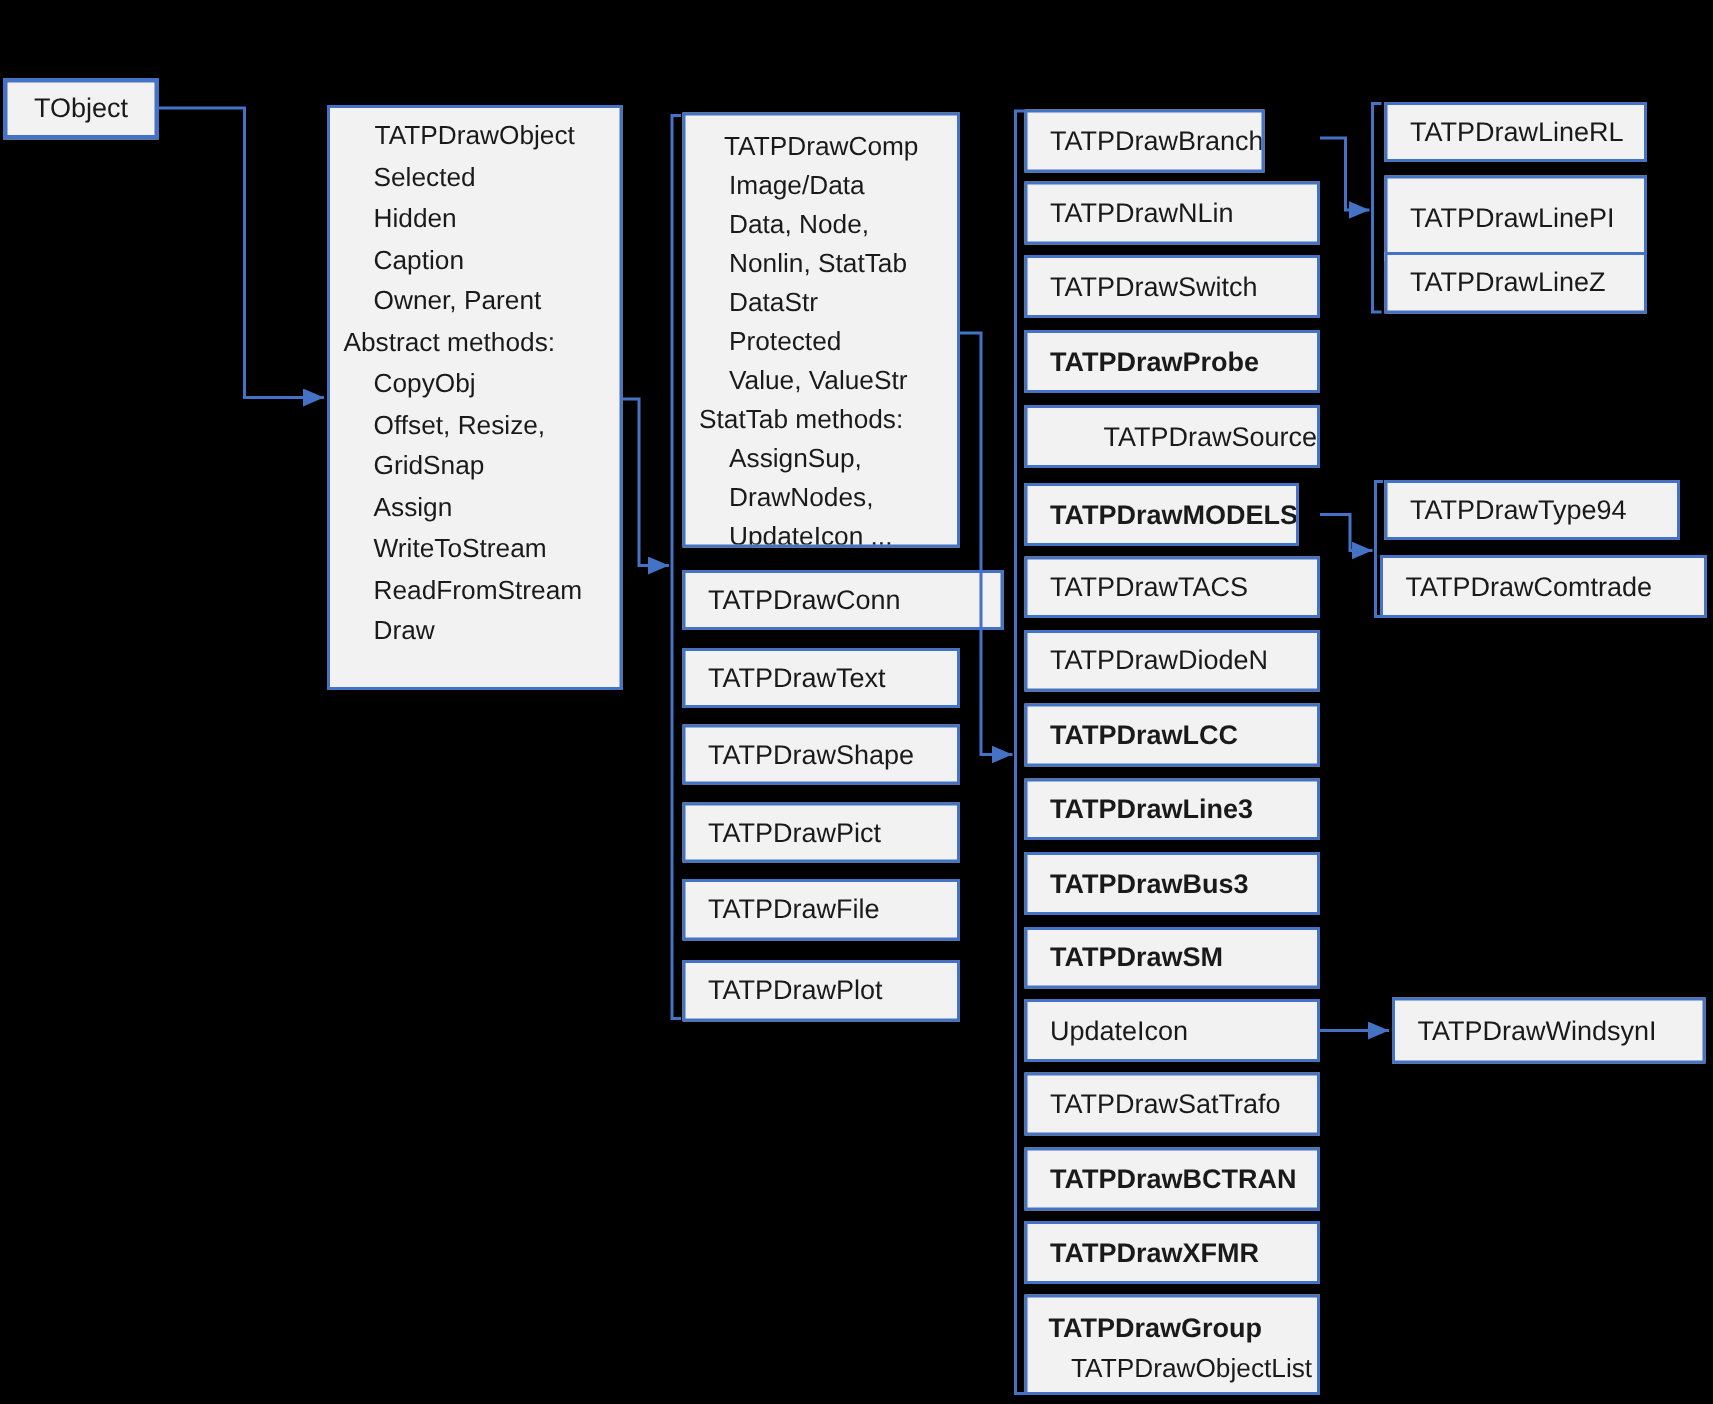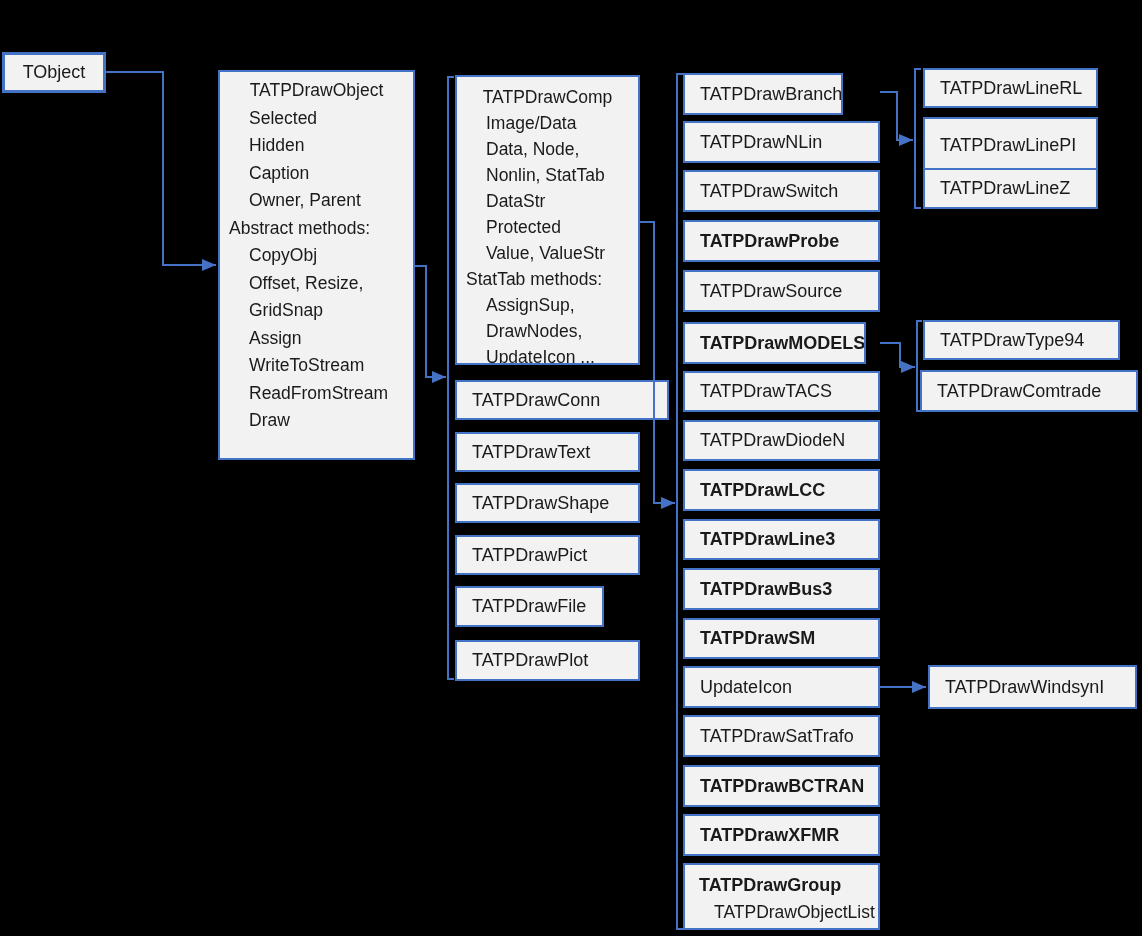--- a/index.html
+++ b/index.html
@@ -89,39 +89,39 @@
     </div>
     <div class="cbox simple" style="left: 455px; top: 432px; width: 185px; height: 40px;">
       <span>TATPDrawText</span>
     </div>
     <div class="cbox simple" style="left: 455px; top: 483px; width: 185px; height: 40px;">
       <span>TATPDrawShape</span>
     </div>
     <div class="cbox simple" style="left: 455px; top: 535px; width: 185px; height: 40px;">
       <span>TATPDrawPict</span>
     </div>
-    <div class="cbox simple" style="left: 455px; top: 586px; width: 149px; height: 41px; text-align: right;">
+    <div class="cbox simple" style="left: 455px; top: 586px; width: 185px; height: 41px; text-align: right;">
       <span>TATPDrawFile</span>
     </div>
     <div class="cbox simple" style="left: 455px; top: 640px; width: 185px; height: 41px;">
       <span>TATPDrawPlot</span>
     </div>
     <div class="cbox simple" style="left: 683px; top: 73px; width: 160px; height: 42px;">
       <span>TATPDrawBranch</span>
     </div>
     <div class="cbox simple" style="left: 683px; top: 121px; width: 197px; height: 42px;">
       <span>TATPDrawNLin</span>
     </div>
     <div class="cbox simple" style="left: 683px; top: 170px; width: 197px; height: 42px;">
       <span>TATPDrawSwitch</span>
     </div>
     <div class="cbox simple bold" style="left: 683px; top: 220px; width: 197px; height: 42px;">
       <span>TATPDrawProbe</span>
     </div>
-    <div class="cbox simple" style="left: 683px; top: 270px; width: 197px; height: 42px;">
+    <div class="cbox simple" style="left: 683px; top: 270px; width: 197px; height: 42px; justify-content: flex-end;">
       <span>TATPDrawSource</span>
     </div>
     <div class="cbox simple bold" style="left: 683px; top: 322px; width: 183px; height: 42px;">
       <span>TATPDrawMODELS</span>
     </div>
     <div class="cbox simple" style="left: 683px; top: 371px; width: 197px; height: 41px;">
       <span>TATPDrawTACS</span>
     </div>
     <div class="cbox simple" style="left: 683px; top: 420px; width: 197px; height: 41px;">
       <span>TATPDrawDiodeN</span>

